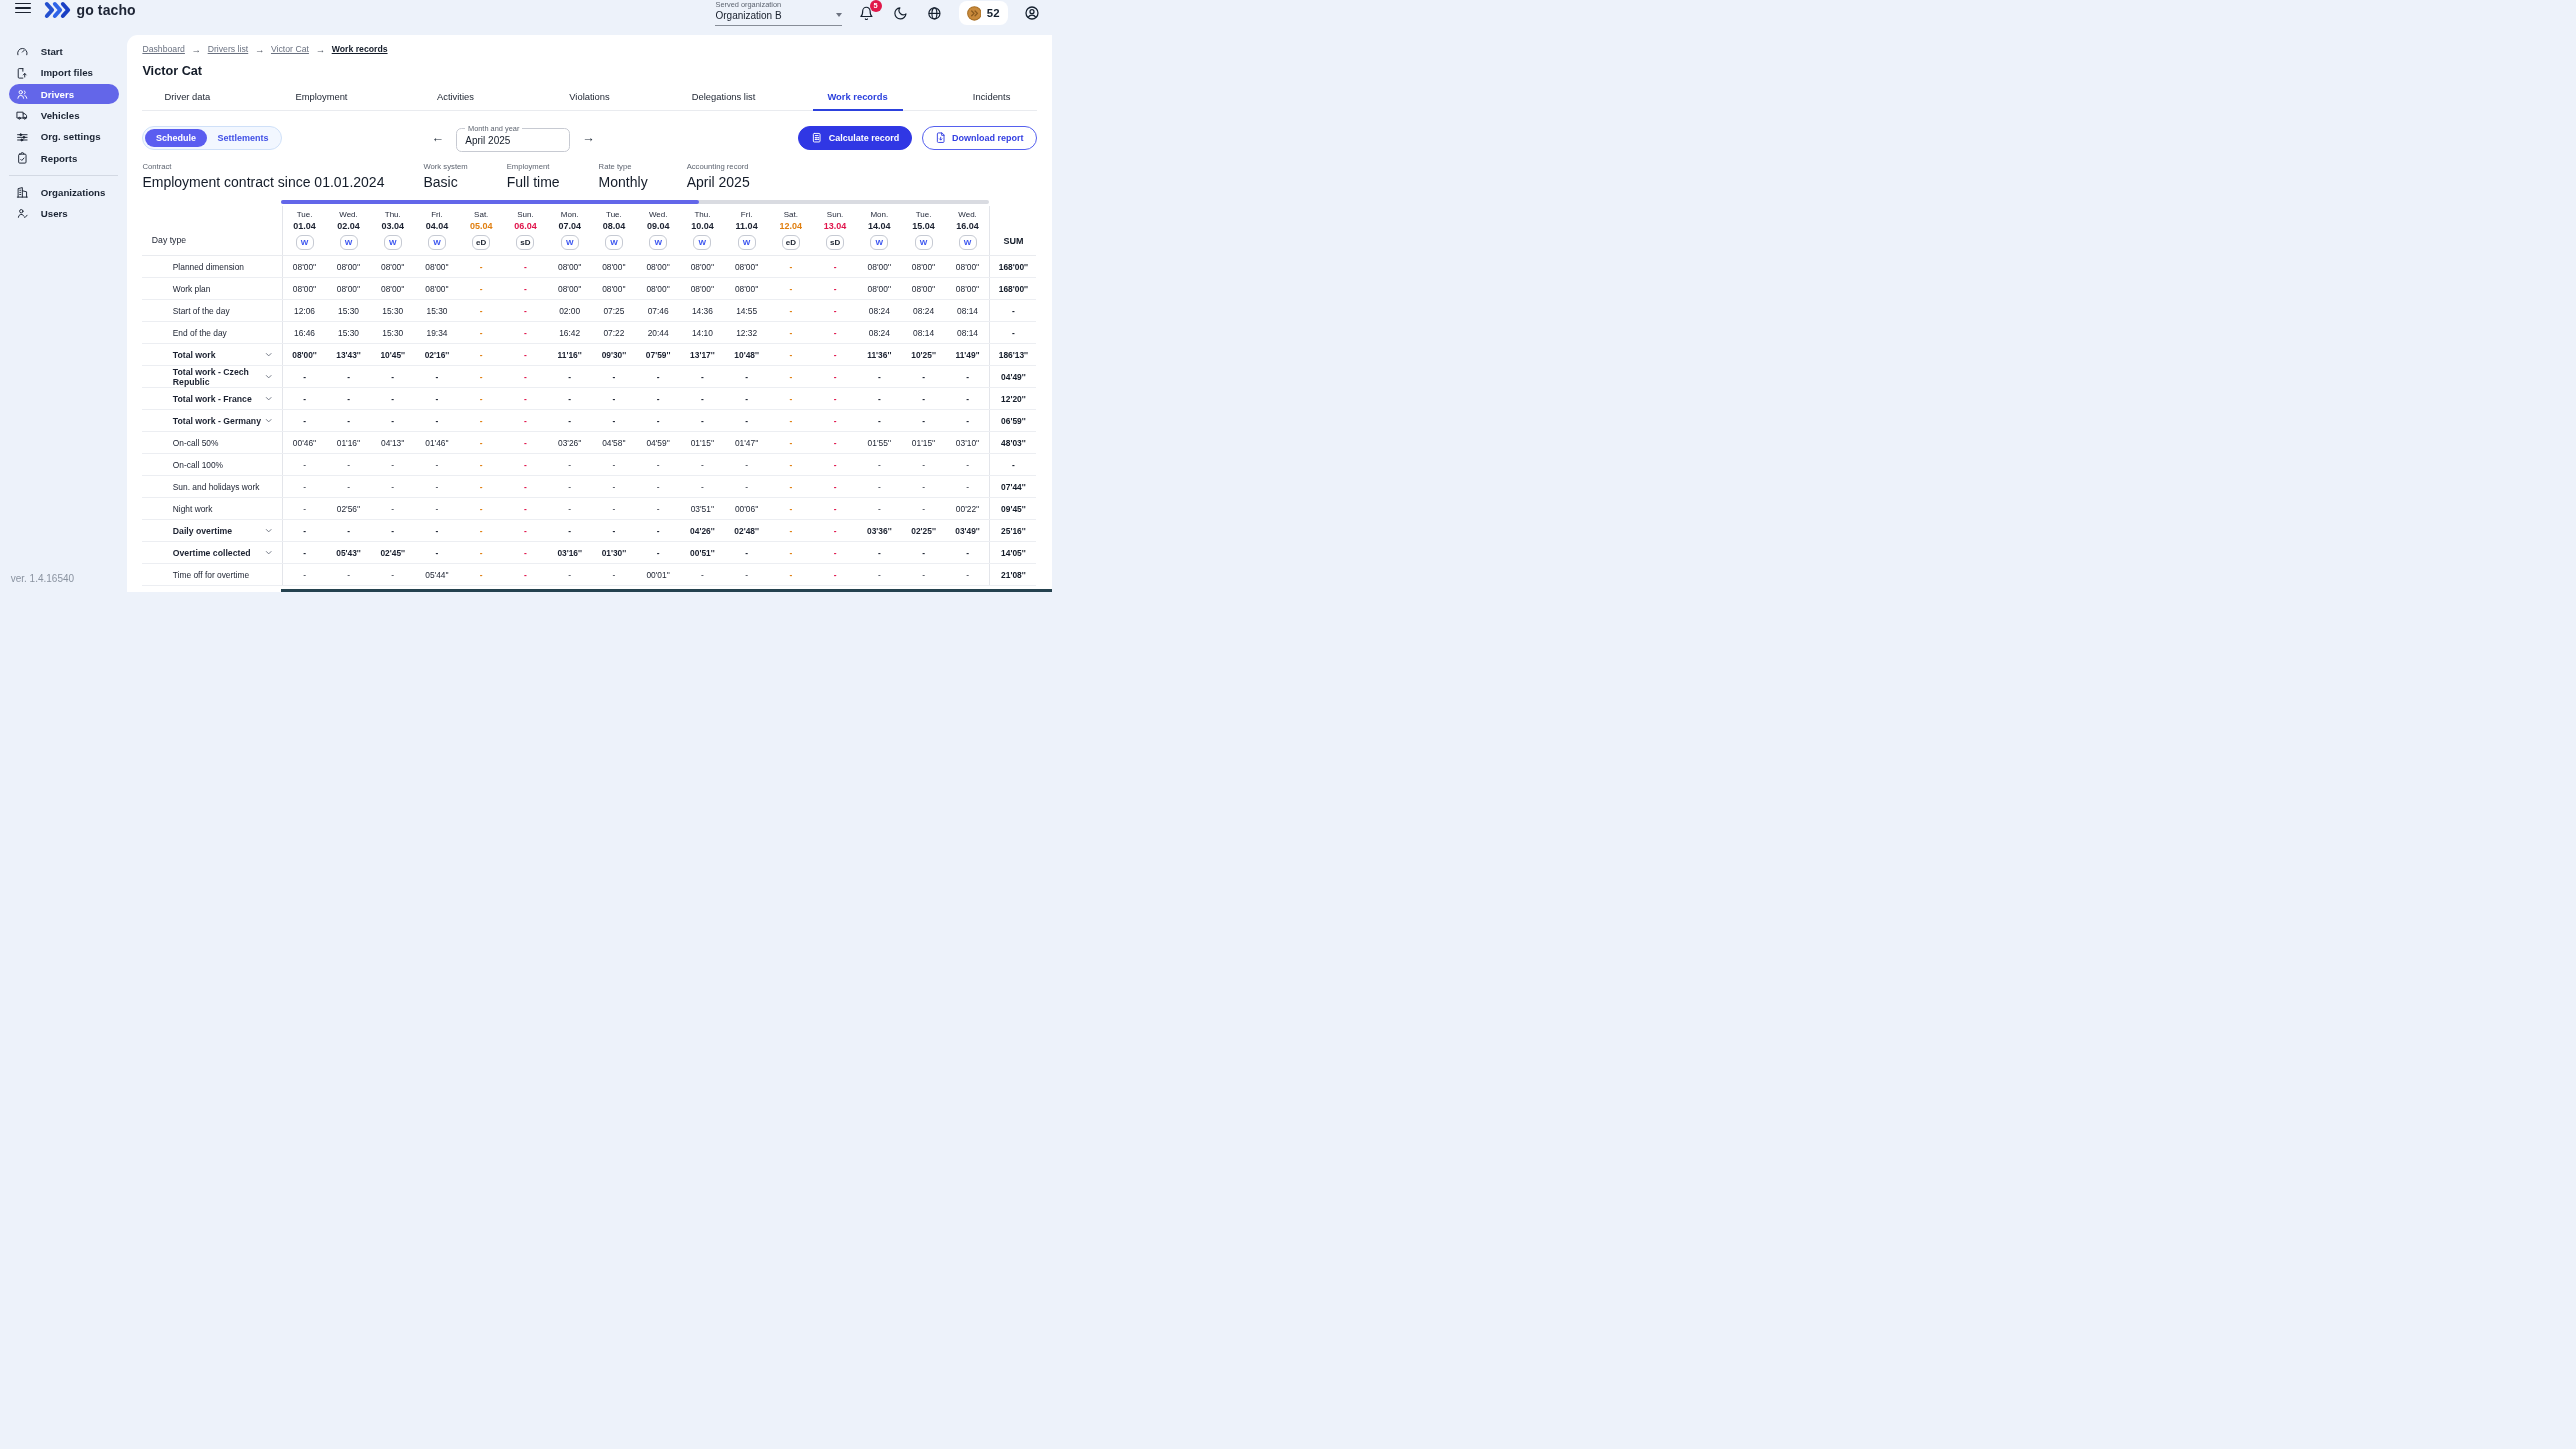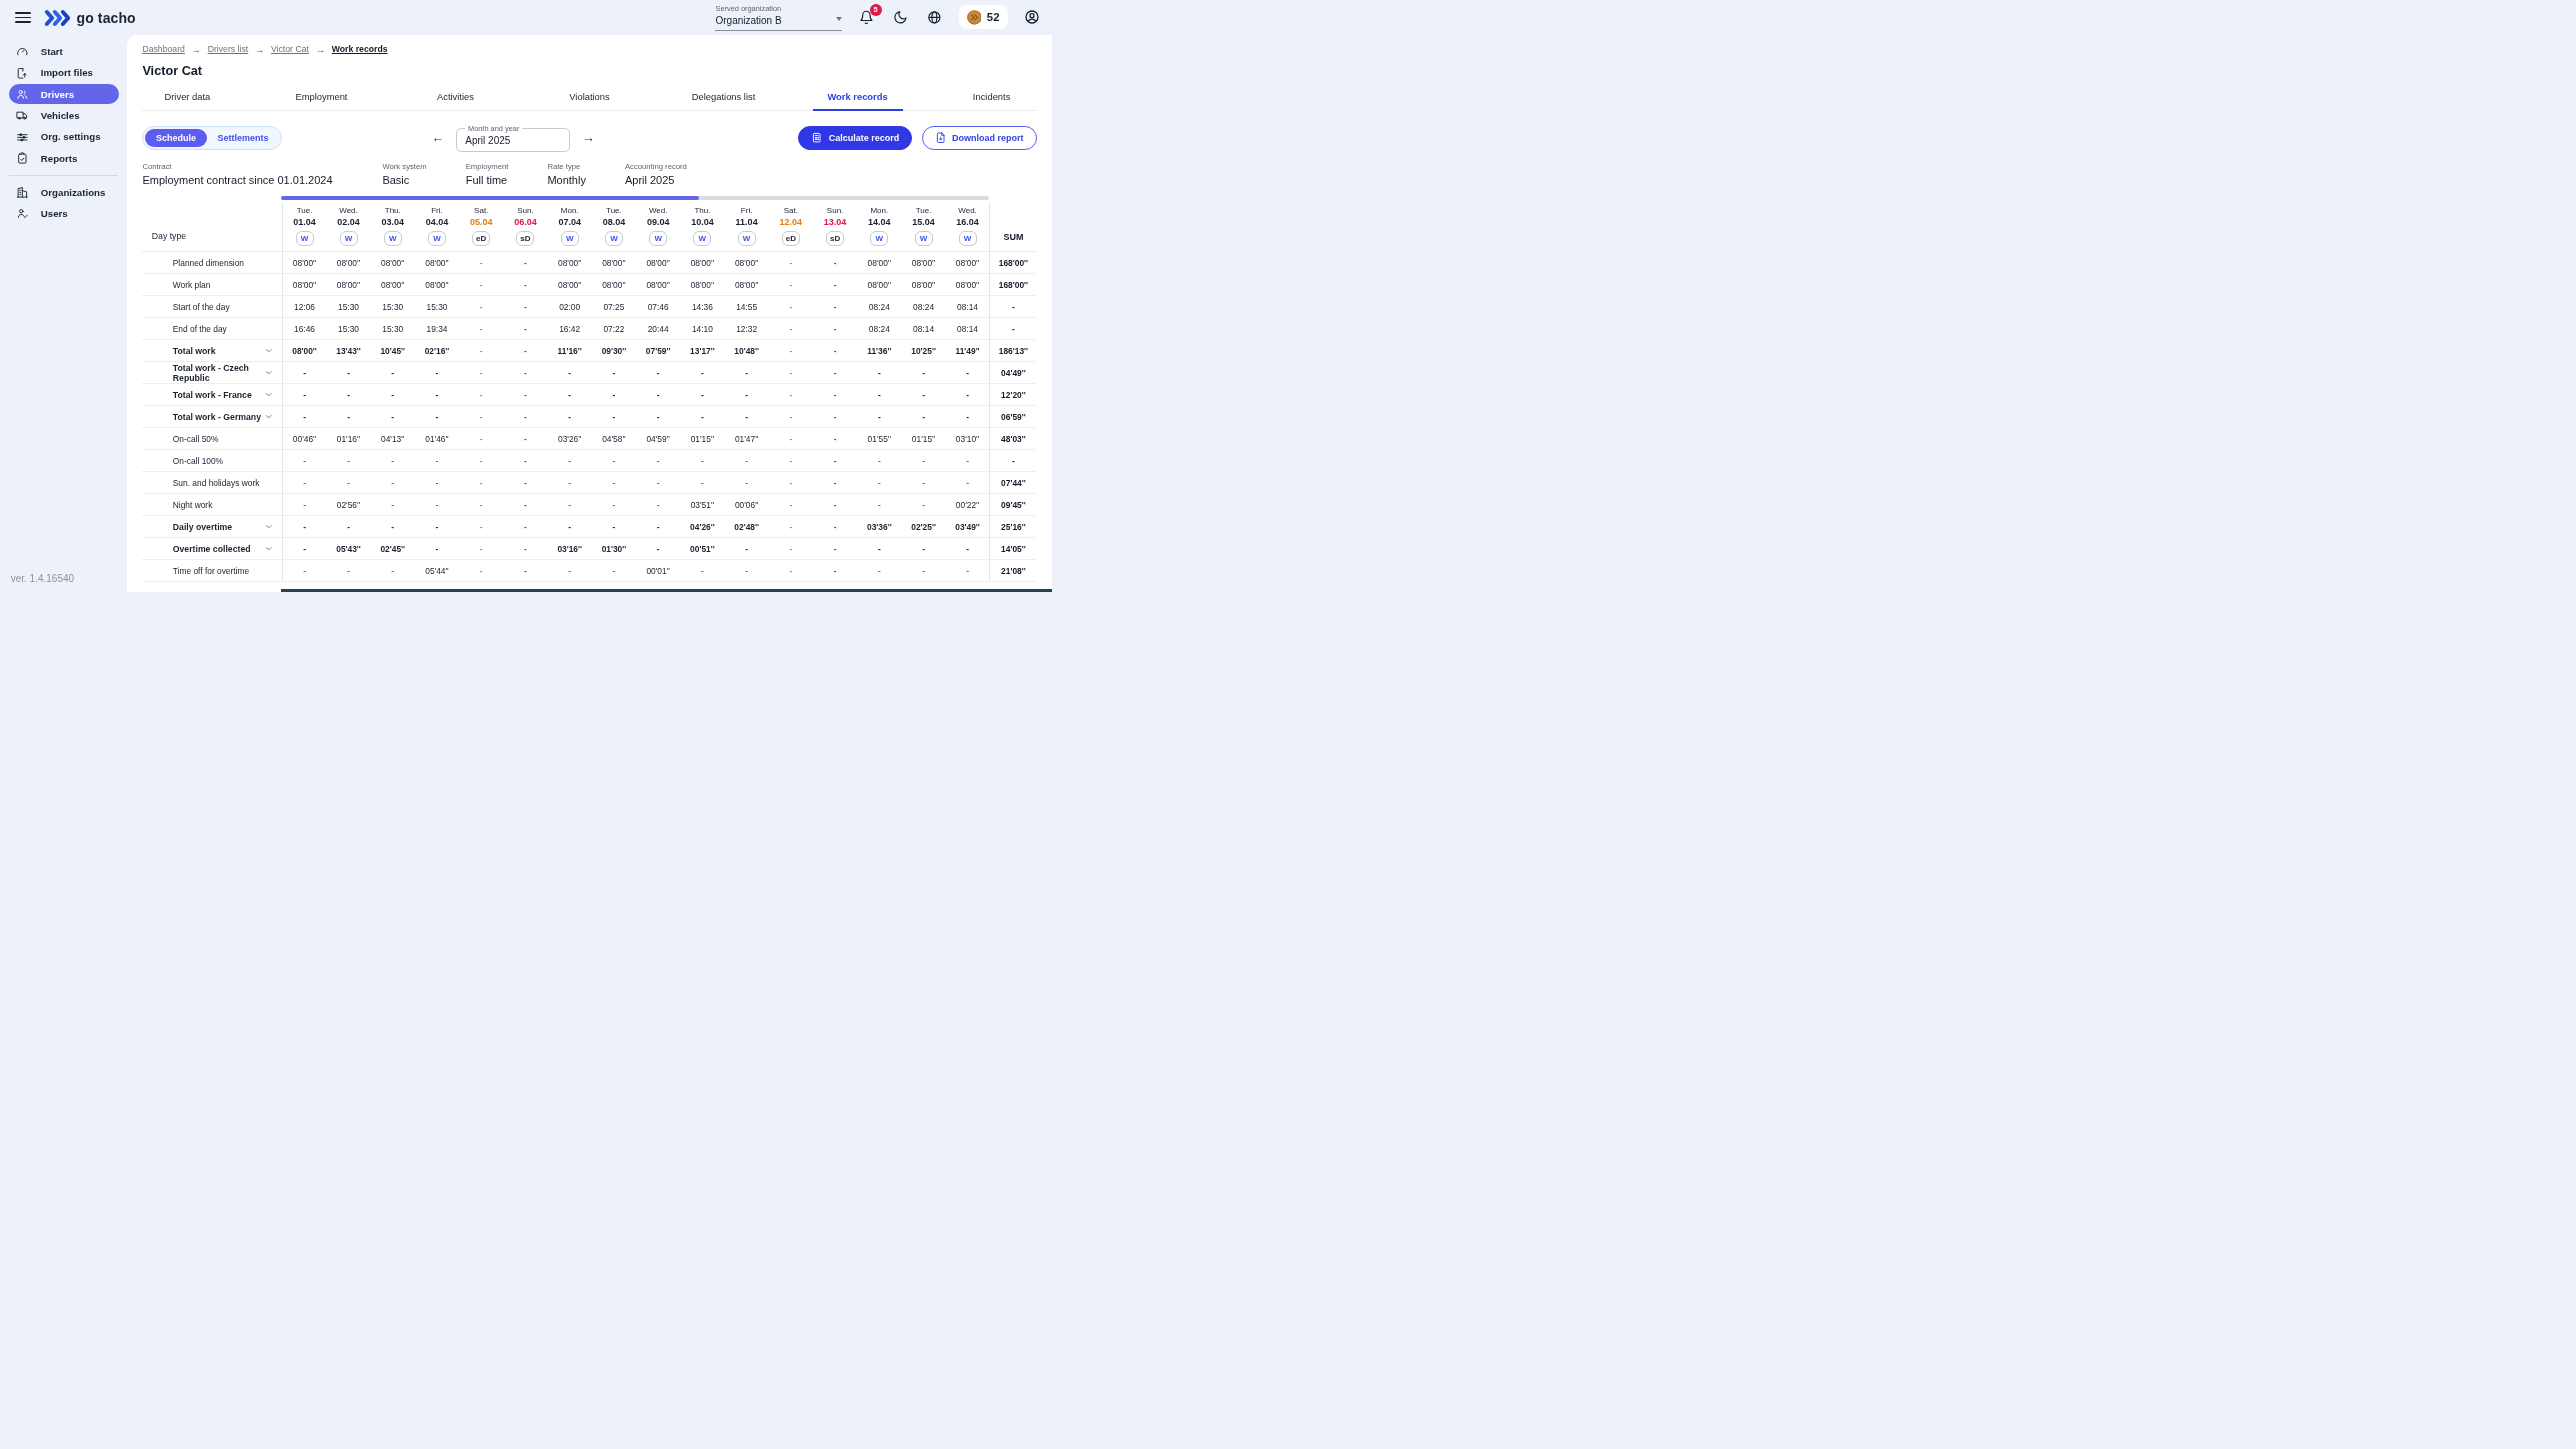--- a/index.html
+++ b/index.html
@@ -1,20 +1,20 @@
 <!DOCTYPE html>
 <html style="font-size:10.7px"><head>
 <meta charset="utf-8">
 <style>
   * { margin:0; padding:0; box-sizing:border-box; }
   html,body { width:1052px; height:592px; overflow:hidden; }
   body { background:#edf2fa; font-family:"Liberation Sans", sans-serif; color:#1c2330; }
 
   
-  .topbar { height:35px; display:flex; align-items:center; padding:0 10.7px 0 14.8px; }
+  .topbar { height:35px; display:flex; align-items:flex-start; padding:0 10.7px 0 14.8px; }
   .hamburger { width:16px; height:16px; border:none; background:none; cursor:pointer; display:flex; flex-direction:column; justify-content:center; gap:2.7px; }
   .hamburger span { display:block; height:1.7px; background:#1c2330; border-radius:1.3px; }
   .logo { display:flex; align-items:center; gap:5.4px; margin-left:13.4px; }
   .logo-text { font-size:14px; font-weight:800; letter-spacing:0.1px; color:#1d2434; }
   .topbar-right { margin-left:auto; display:flex; align-items:center; gap:14.8px; }
   .org-select { display:flex; flex-direction:column; min-width:127px; border-bottom:0.7px solid #878d97; padding-bottom:4px; cursor:pointer; }
   .org-label { font-size:7.4px; color:#5d6470; }
   .org-value-row { display:flex; align-items:center; justify-content:space-between; }
   .org-value { font-size:10px; color:#171e2b; margin-top:1.3px; }
   .caret { width:0; height:0; border-left:3.4px solid transparent; border-right:3.4px solid transparent; border-top:4px solid #6d7380; margin-left:9.4px; }
@@ -58,21 +58,21 @@
   .actions { display:flex; align-items:center; gap:9.4px; }
   .btn { display:flex; align-items:center; gap:6px; height:23.5px; padding:0 12px; border-radius:670px; font-size:9px; font-weight:700; cursor:pointer; }
   .btn-primary { background:#3037e4; border:0.7px solid #3037e4; color:#fff; }
   .btn-outline { background:#fff; border:0.7px solid #5560ee; color:#3440e2; }
 
   
   .info-row { display:flex; margin-top:10px; }
   .info-item { margin-right:39px; }
   .info-item:first-child { min-width:201px; }
   .info-label { font-size:7.7px; color:#5d6470; }
-  .info-value { font-size:11px; color:#141c29; margin-top:3.4px; }
+  .info-value { font-size:14px; color:#141c29; margin-top:3.4px; }
 
   
   .hscroll { margin-top:9.4px; margin-left:139px; width:708px; height:4.7px; border-radius:2.7px; background:#d9dbe1; position:relative; }
   .hscroll .thumb { position:absolute; left:0; top:0; height:4.7px; width:59%; border-radius:2.7px; background:#6366e9; cursor:grab; }
   table { border-collapse:collapse; table-layout:fixed; width:894px; margin-top:1.3px; }
   td { font-size:8.4px; color:#1b2130; text-align:center; height:22px; border-bottom:0.7px solid #eceef2; padding:0; }
   td.label { text-align:left; padding-left:9.4px; border-right:0.7px solid #e3e5ea; }
   td.label .lwrap { display:flex; align-items:center; padding-right:8px;padding-left:21px; }
   td.label .chev { margin-left:auto; color:#6d7380; display:flex; }
   tr.bold td { font-weight:700; }

